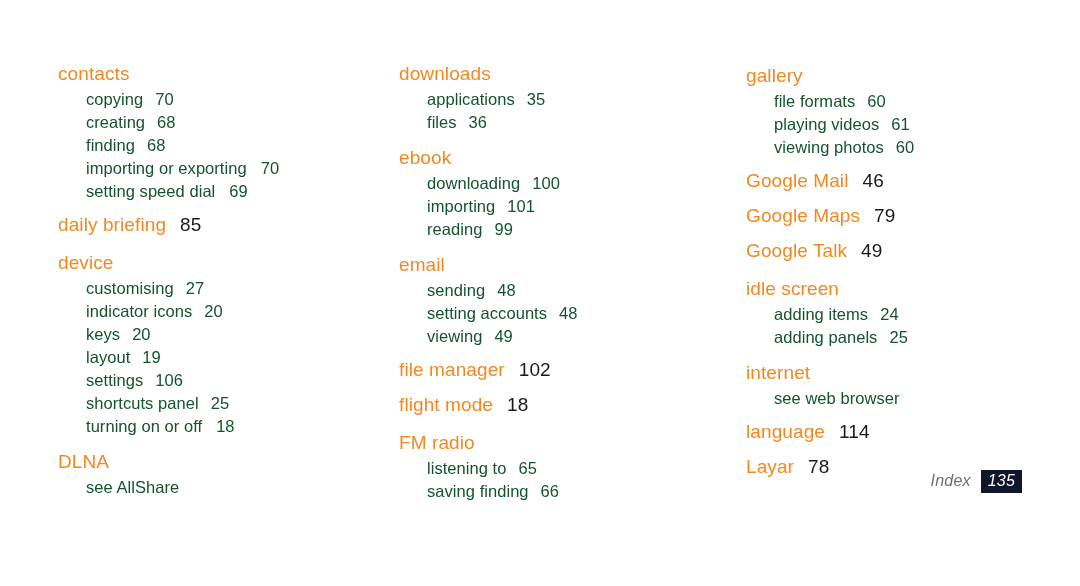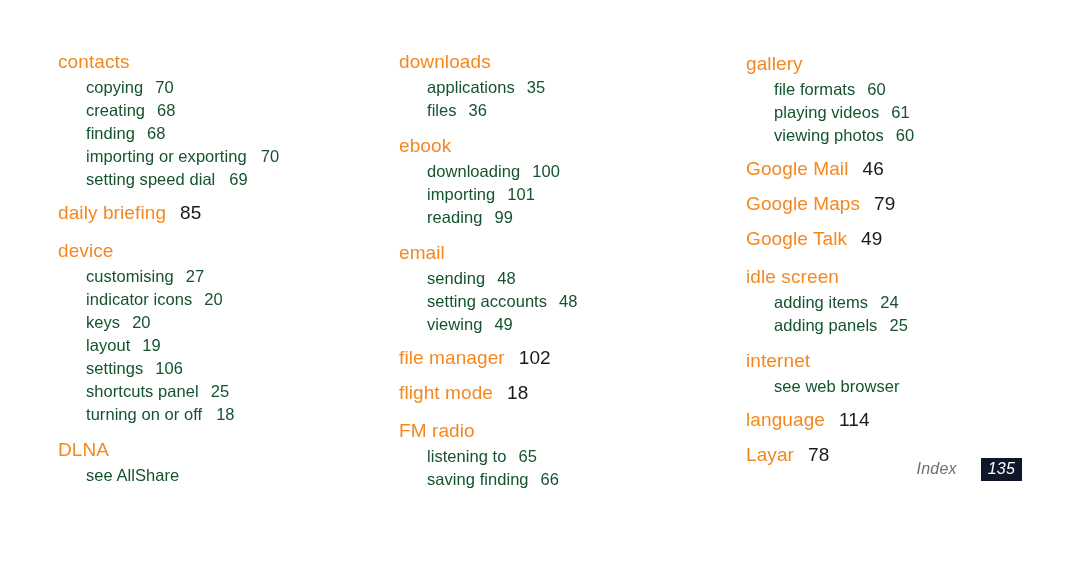--- a/index.html
+++ b/index.html
@@ -12,21 +12,21 @@
     height: 586px;
     position: relative;
     overflow: hidden;
     font-family: "Liberation Sans", sans-serif;
     -webkit-font-smoothing: antialiased;
   }
 
   .index-page {
     position: absolute;
     left: 0;
-    top: 4px;
+    top: 16px;
     width: 1080px;
     height: 498px;
   }
 
   .columns {
     position: absolute;
     left: 0;
     top: 46px;
     width: 1080px;
     display: flex;
@@ -97,21 +97,21 @@
     right: 58px;
     bottom: 20px;
     display: flex;
     align-items: center;
     height: 26px;
   }
   .footer-label {
     font-size: 16px;
     font-style: italic;
     color: #6f6f6f;
-    margin-right: 24px;
+    margin-right: 10px;
     letter-spacing: 0.2px;
   }
   .footer-badge {
     background: #0f172a;
     color: #ffffff;
     font-size: 16px;
     font-style: italic;
     padding: 3px 7px 4px 7px;
     min-width: 22px;
     text-align: center;

